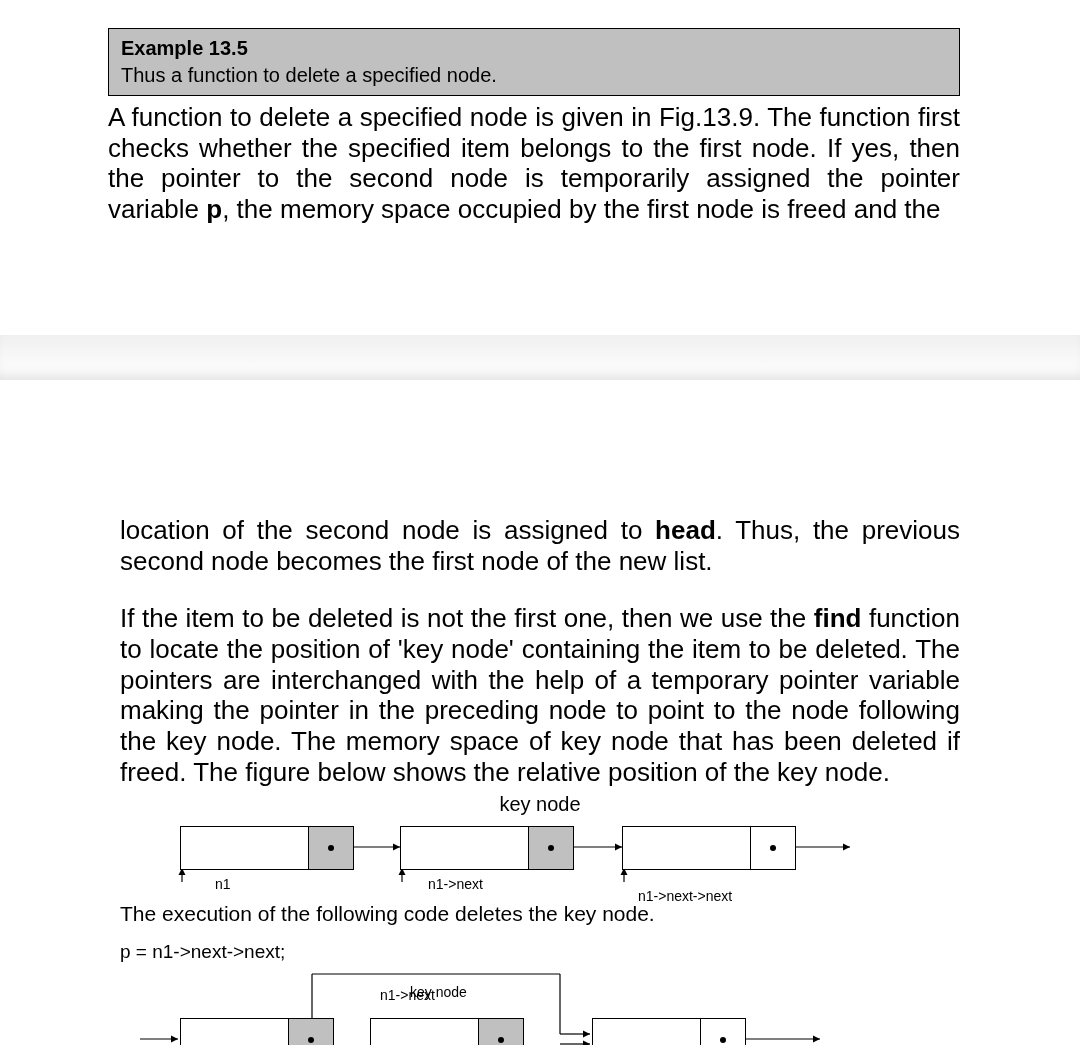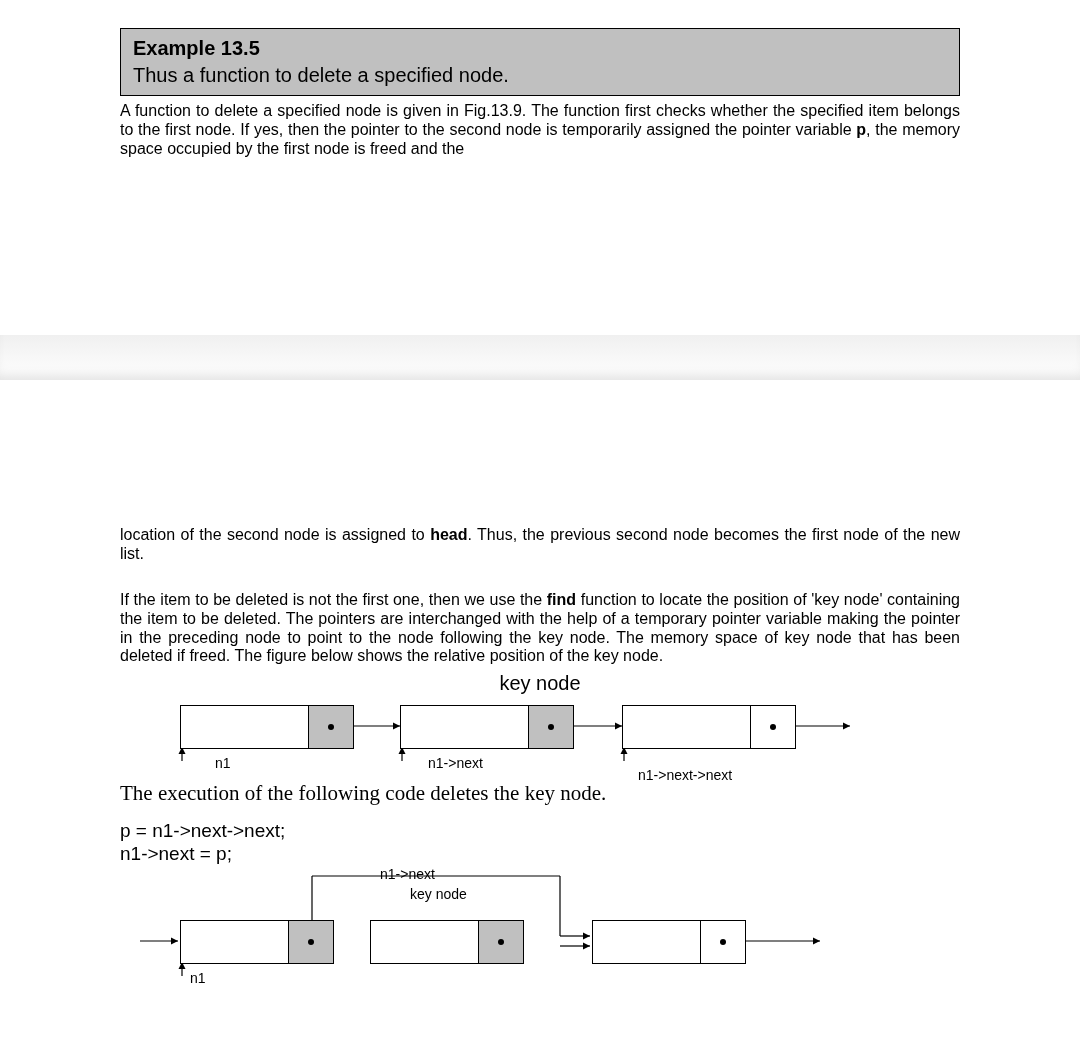--- a/index.html
+++ b/index.html
@@ -1,32 +1,32 @@
 <!DOCTYPE html>
 <html><head>
 <meta charset="utf-8">
 <style>
 html,body{margin:0;padding:0;background:#fff;font-family:Arial,Helvetica,sans-serif;color:#000}
 .page{width:1080px;height:1045px;position:relative;margin:0 auto;background:#fff}
-.content{position:absolute;left:120px;right:120px;top:0}
+.content{position:absolute;left:108px;right:120px;top:0}
 .example-box{border:1.5px solid #000;background:#c0c0c0;padding:4px 0 6px 0;margin-top:28px}
 .example-title{font-weight:bold;font-size:20px;padding:4px 12px 2px 12px}
 .example-desc{font-size:20px;padding:2px 12px 2px 12px}
-.para{font-size:16px;text-align:justify;line-height:1.18;margin-top:6px}
+.para{font-size:26px;text-align:justify;line-height:1.18;margin-top:6px}
 .para .bold{font-weight:bold}
 .grey-band{position:absolute;left:0;right:0;top:335px;height:45px;background:linear-gradient(#f0f0f0,#ffffff);box-shadow:0 -10px 12px -6px rgba(0,0,0,.12) inset}
 .block2{position:absolute;left:120px;right:120px;top:510px}
 .fig-label{font-size:20px;text-align:center;margin-top:6px}
 .diagram{position:relative;height:135px;margin-top:10px}
 .node{position:absolute;height:42px;border:1.2px solid #000;background:#fff}
 .node .ptr{position:absolute;right:0;top:0;width:44px;height:100%;background:#c0c0c0;border-left:1.2px solid #000}
 .node .dot{position:absolute;width:6px;height:6px;border-radius:50%;background:#000;right:19px;top:50%;transform:translateY(-50%)}
 .node.nogrey .ptr{background:#fff}
 .label{position:absolute;font-size:14px}
-.serif{font-family:Liberation Serif, serif;font-size:21px}
+.serif{font-family:Liberation Sans, sans-serif;font-size:21px}
 .code{font-size:19px;line-height:1.2}
 svg.arrows{position:absolute;left:0;top:0}
 .diagram2{position:relative;height:130px}
 </style>
 </head>
 <body>
 
 <div class="page">
 
   <div class="content">
@@ -35,21 +35,21 @@
       <div class="example-desc">Thus a function to delete a specified node.</div>
     </div>
     <div class="para">
       <span>A function to delete a specified node is given in Fig.13.9.  The function first checks whether the specified item belongs to the first node.  If yes, then the pointer to the second node is temporarily assigned the pointer variable </span><span class="bold">p</span><span>, the memory space occupied by the first node is freed and the</span>
     </div>
   </div>
 
   <div class="grey-band"></div>
 
   <div class="block2">
-    <div class="para" style="margin-top:16px">
+    <div class="para" style="margin-top:5px">
       <span>location of the second node is assigned to </span><span class="bold">head</span><span>.  Thus, the previous second node becomes the first node of the new list.</span>
     </div>
     <div class="para" style="margin-top:27px">
       <span>If the item to be deleted is not the first one, then we use the </span><span class="bold">find</span><span> function to locate the position of 'key node' containing the item to be deleted. The pointers are interchanged with the help of a temporary pointer variable making the pointer in the preceding node to point to the node following the key node.  The memory space of key node that has been deleted if freed.  The figure below shows the relative position of the key node.</span>
     </div>
 
     <div class="fig-label">key node</div>
 
     <div class="diagram">
       <svg class="arrows" width="840" height="135">
@@ -81,21 +81,20 @@
       </div>
       <div class="label" style="left:95px;top:50px">n1</div>
       <div class="label" style="left:308px;top:50px">n1-&gt;next</div>
       <div class="label" style="left:518px;top:62px">n1-&gt;next-&gt;next</div>
       <div class="serif" style="position:absolute;left:0;top:76px">The execution of the following code deletes the key node.</div>
     </div>
 
     <div style="position:relative;margin-top:-20px">
       <div class="code" style="">
         <div>p = n1-&gt;next-&gt;next;</div>
-        <div>n1-&gt;next = p;</div>
       </div>
       <div class="label" style="left:260px;top:46px;position:absolute">n1-&gt;next</div>
 
       <div class="diagram2">
         <svg class="arrows" width="840" height="140">
 
           <line x1="192" y1="74" x2="192" y2="10" stroke="#000" stroke-width="1.2"></line>
           <line x1="192" y1="10" x2="440" y2="10" stroke="#000" stroke-width="1.2"></line>
           <line x1="440" y1="10" x2="440" y2="70" stroke="#000" stroke-width="1.2"></line>
           <line x1="440" y1="70" x2="470" y2="70" stroke="#000" stroke-width="1.2" marker-end="url(#ah)"></line>

